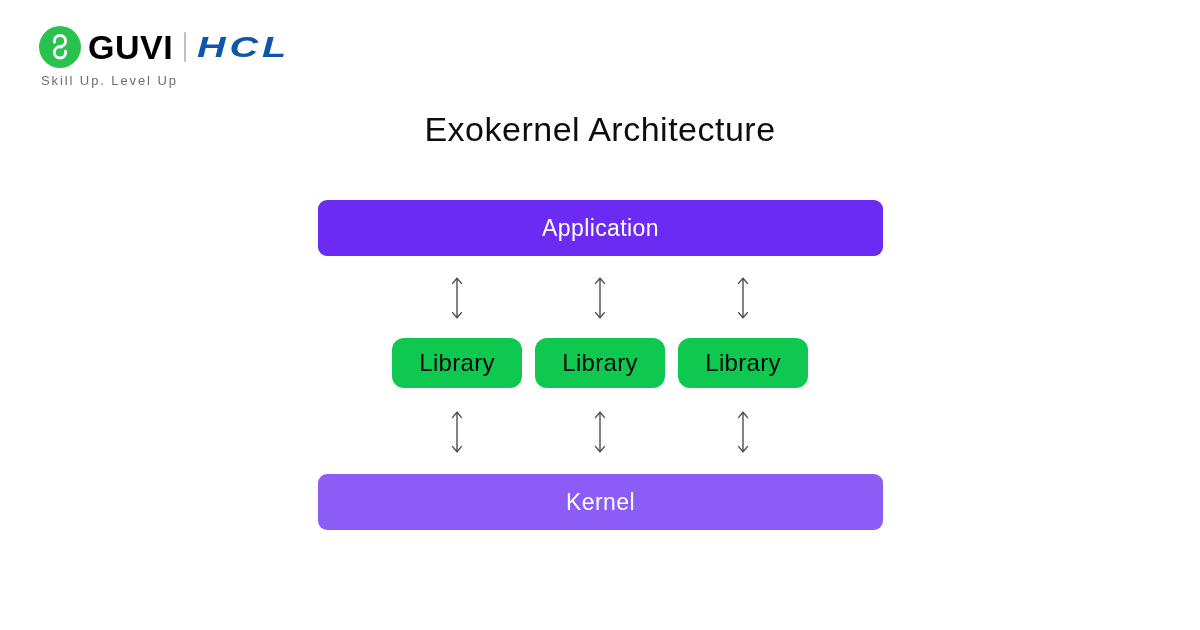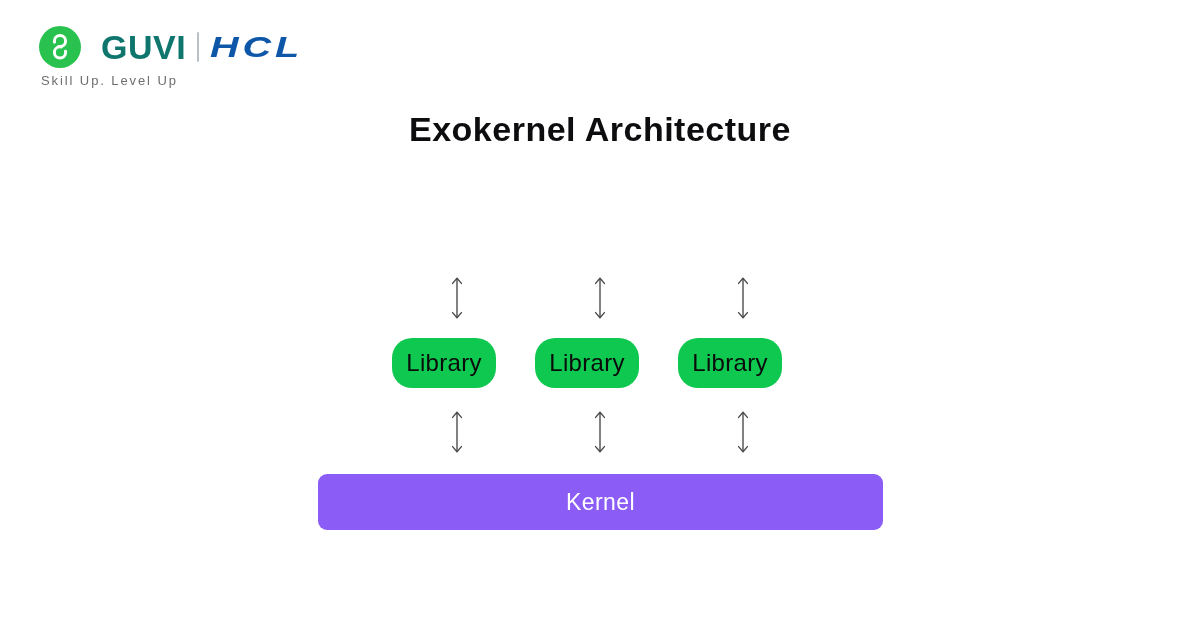--- a/index.html
+++ b/index.html
@@ -30,39 +30,39 @@
   }
   .tagline {
     margin-top: 3px; padding-left: 2px;
     font-size: 13px; font-weight: 500; letter-spacing: 1.9px; color: #6e6e6e;
   }
 
   
   .title {
     position: absolute; left: 0; right: 0; top: 108px; margin: 0;
     text-align: center;
-    font-size: 34px; font-weight: 700; letter-spacing: 0.5px; color: #0d0d10;
+    font-size: 34px; font-weight: 400; letter-spacing: 0.5px; color: #0d0d10;
     line-height: 42px;
   }
 
   
   .diagram { position: absolute; inset: 0; }
 
   .layer {
     position: absolute; left: 318px; width: 565px; height: 56px;
     background: #6b2bf2; border-radius: 9px;
     display: flex; align-items: center; justify-content: center;
     color: #ffffff; font-size: 23px; letter-spacing: 0.4px;
   }
   .layer.app { top: 200px; }
   .layer.kernel { top: 474px; }
 
   .library {
-    position: absolute; top: 338px; width: 104px; height: 50px;
-    background: #0fc850; border-radius: 20px;
+    position: absolute; top: 338px; width: 130px; height: 50px;
+    background: #0fc850; border-radius: 12px;
     display: flex; align-items: center; justify-content: center;
     color: #0b0b0b; font-size: 24px; letter-spacing: 0.3px;
   }
   .library.l1 { left: 392px; }
   .library.l2 { left: 535px; }
   .library.l3 { left: 678px; }
 
   .arrow { position: absolute; }
   .arrow.t1 { left: 449px; top: 276px; }
   .arrow.t2 { left: 592px; top: 276px; }
@@ -78,31 +78,34 @@
 
   <header class="brand">
     <div class="brand-row">
       <svg class="guvi-mark" width="42" height="42" viewBox="0 0 42 42" aria-hidden="true">
         <circle cx="21" cy="21" r="21" fill="#2AC24E"></circle>
         <g fill="none" stroke="#ffffff" stroke-width="3" stroke-linecap="round">
           <circle cx="21" cy="15" r="5.6" pathLength="100" stroke-dasharray="82 18" stroke-dashoffset="53.5"></circle>
           <circle cx="21" cy="26.4" r="5.6" pathLength="100" stroke-dasharray="82 18" stroke-dashoffset="3.5"></circle>
         </g>
       </svg>
-      <span class="guvi-word" style="color: #0f766e; margin-left: 13px;">GUVI</span>
+      <span class="guvi-word" style="color: #000000;">GUVI</span>
       <span class="brand-divider"></span>
       <span class="hcl-word" style="color: rgb(14, 87, 168);">HCL</span>
     </div>
     <div class="tagline" style="color: rgb(110, 110, 110);">Skill Up. Level Up</div>
   </header>
 
   <h1 class="title">Exokernel Architecture</h1>
 
   <section class="diagram">
 
+    <div class="layer app" style="background-color: rgb(107, 43, 242);">
+      <span>Application</span>
+    </div>
 
     <svg class="arrow t1" width="16" height="44" viewBox="0 0 16 44" aria-hidden="true">
       <g fill="none" stroke="#4D4D4D" stroke-width="1.4" stroke-linecap="round" stroke-linejoin="round">
         <line x1="8" y1="2.5" x2="8" y2="41.5"></line>
         <path d="M3.6 7.4 L8 2.2 L12.4 7.4"></path>
         <path d="M3.6 36.6 L8 41.8 L12.4 36.6"></path>
       </g>
     </svg>
     <svg class="arrow t2" width="16" height="44" viewBox="0 0 16 44" aria-hidden="true">
       <g fill="none" stroke="#4D4D4D" stroke-width="1.4" stroke-linecap="round" stroke-linejoin="round">

